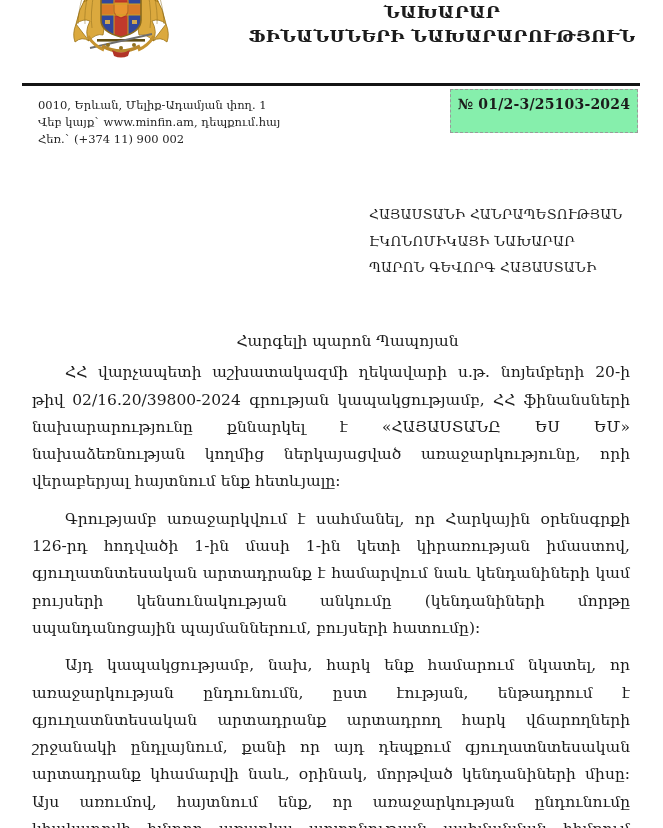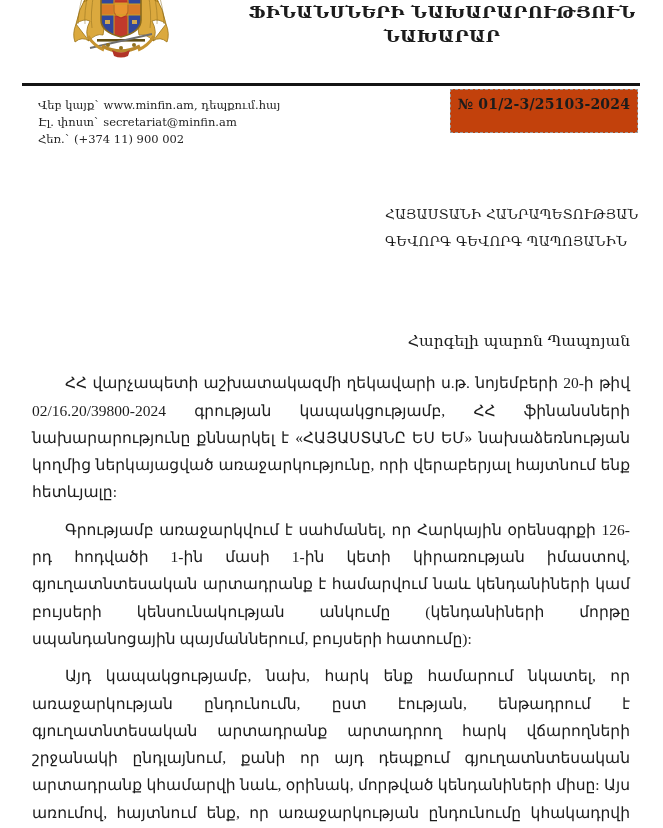--- a/index.html
+++ b/index.html
@@ -38,51 +38,50 @@
     color:#242424;
   }
   .contact div { white-space:nowrap; }
 
   
   .refbox {
     position:absolute; left:450px; top:89px;
     width:188px; height:44px;
     box-sizing:border-box;
     border:1.5px dashed #9a9a9a;
-    background:#c2410c;
+    background:#86efac;
     text-align:center;
     padding-top:6px;
     font-weight:bold;
     font-size:14px;
     letter-spacing:0.2px;
   }
 
   
   .recipient {
-    position:absolute; left:385px; top:201px;
+    position:absolute; left:369px; top:201px;
     font-size:13.5px; line-height:26.5px;
     letter-spacing:0.2px;
     white-space:nowrap;
   }
 
   
   .body {
     position:absolute; left:32px; top:328px; width:598px;
     font-size:15.5px; line-height:27.3px;
     text-align:justify;
   }
   .salutation {
     text-indent:33px;
-    margin:0 0 14px 0;
-    text-align:right;
+    margin:0 0 4px 0;
+    text-align:center;
   }
   .para {
     text-indent:33px;
     margin:0 0 10px 0;
-    font-family:Liberation Serif, serif;
   }
 </style>
 </head>
 <body>
 
 <div class="page">
 
   <div class="emblem">
     <svg width="118" height="86" viewBox="0 0 118 86" xmlns="http://www.w3.org/2000/svg">
       <defs>
@@ -139,39 +138,40 @@
         <path d="M40,62 Q59,72 78,62" stroke="#B9882B" stroke-width="3.4" fill="none"></path>
         <circle cx="46" cy="61" r="2" fill="#8f7120"></circle>
         <circle cx="59" cy="64" r="2" fill="#8f7120"></circle>
         <circle cx="72" cy="61" r="2" fill="#8f7120"></circle>
         <path d="M50,66 q9,5 18,0 l-2,6 q-7,3 -14,0 z" fill="#B23327"></path>
       </g>
     </svg>
   </div>
 
   <div class="title-block">
+    <div>ՆԱԽԱՐԱՐ</div>
     <div>ՖԻՆԱՆՍՆԵՐԻ ՆԱԽԱՐԱՐՈՒԹՅՈՒՆ</div>
-    <div>ՆԱԽԱՐԱՐ</div>
   </div>
 
   <div class="rule"></div>
 
   <div class="contact">
+    <div>0010, Երևան, Մելիք-Ադամյան փող. 1</div>
     <div>Վեբ կայք` www.minfin.am, դեպքում.հայ</div>
-    <div>Էլ. փոստ` secretariat@minfin.am</div>
     <div>Հեռ.` (+374 11) 900 002</div>
   </div>
 
   <div class="refbox">
     <span>№ 01/2-3/25103-2024</span>
   </div>
 
   <div class="recipient">
     <div>ՀԱՅԱՍՏԱՆԻ ՀԱՆՐԱՊԵՏՈՒԹՅԱՆ</div>
-    <div>ԳԵՎՈՐԳ ԳԵՎՈՐԳ ՊԱՊՈՅԱՆԻՆ</div>
+    <div>ԷԿՈՆՈՄԻԿԱՅԻ ՆԱԽԱՐԱՐ</div>
+    <div>ՊԱՐՈՆ ԳԵՎՈՐԳ ՀԱՅԱՍՏԱՆԻ</div>
   </div>
 
   <div class="body">
     <p class="salutation">Հարգելի պարոն Պապոյան</p>
     <p class="para">ՀՀ վարչապետի աշխատակազմի ղեկավարի ս.թ. նոյեմբերի 20-ի թիվ 02/16.20/39800-2024 գրության կապակցությամբ, ՀՀ ֆինանսների նախարարությունը քննարկել է «ՀԱՅԱՍՏԱՆԸ ԵՍ ԵՄ» նախաձեռնության կողմից ներկայացված առաջարկությունը, որի վերաբերյալ հայտնում ենք հետևյալը:</p>
     <p class="para">Գրությամբ առաջարկվում է սահմանել, որ Հարկային օրենսգրքի 126-րդ հոդվածի 1-ին մասի 1-ին կետի կիրառության իմաստով, գյուղատնտեսական արտադրանք է համարվում նաև կենդանիների կամ բույսերի կենսունակության անկումը (կենդանիների մորթը սպանդանոցային պայմաններում, բույսերի հատումը):</p>
     <p class="para">Այդ կապակցությամբ, նախ, հարկ ենք համարում նկատել, որ առաջարկության ընդունումն, ըստ էության, ենթադրում է գյուղատնտեսական արտադրանք արտադրող հարկ վճարողների շրջանակի ընդլայնում, քանի որ այդ դեպքում գյուղատնտեսական արտադրանք կհամարվի նաև, օրինակ, մորթված կենդանիների միսը: Այս առումով, հայտնում ենք, որ առաջարկության ընդունումը կհակադրվի խնդրո առարկա արտոնության սահմանման հիմքում դրված տրամաբանությանը, քանի որ այս արտոնության սահմանմամբ նպատակ է դրվել խթանել բացառապես գյուղացիական տնտեսությունների կողմից գյուղատնտեսական արտադրանքի արտադրությունը, այլ ոչ թե գյուղատնտեսական արտադրանքից այլ արտադրատեսակների արտադրությունը:</p>
   </div>
 
 </div>

